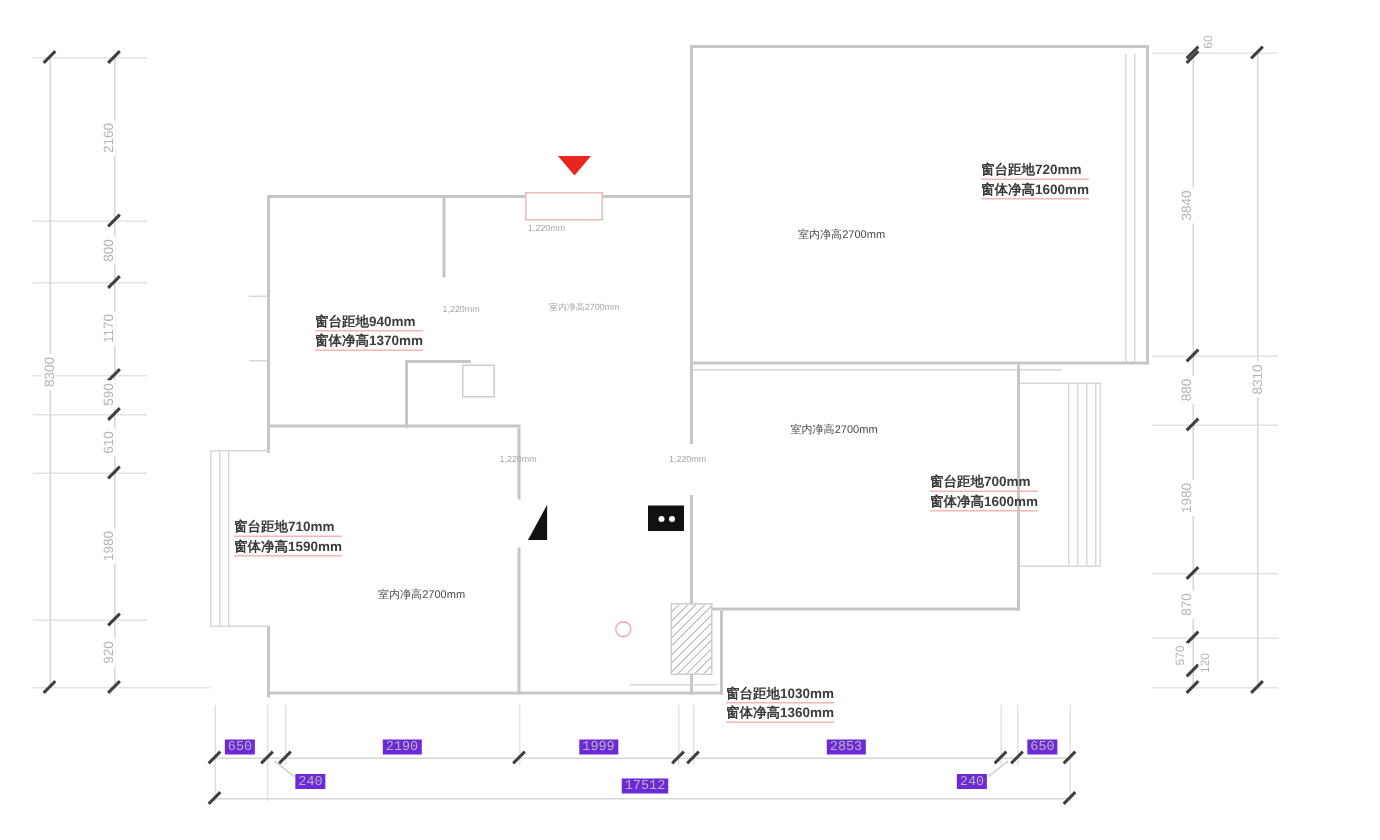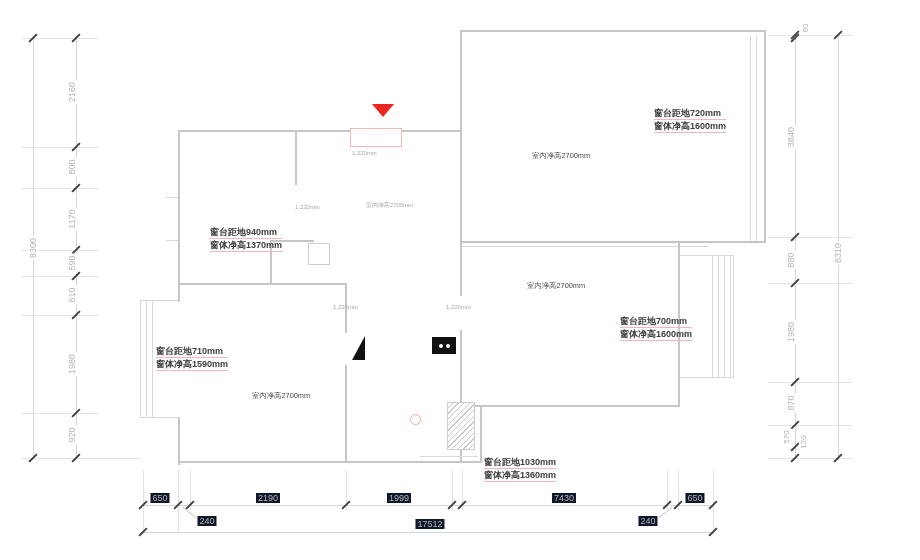--- a/index.html
+++ b/index.html
@@ -4,21 +4,21 @@
 <style>
   html,body{margin:0;padding:0;}
   body{font-family:"Liberation Sans","DejaVu Sans",sans-serif;background:#fff;}
   .canvas{position:relative;width:920px;height:560px;background:#fff;overflow:hidden;}
   .wall{position:absolute;background:#c6c6c6;}
   .thin{position:absolute;background:#d8d8d8;}
   .dline{position:absolute;background:#d6d6d6;}
   .ext{position:absolute;background:#e3e3e3;}
   .tick{position:absolute;width:11px;height:2px;background:#3f3f3f;transform:translate(-50%,-50%) rotate(-45deg);}
   .vdim{position:absolute;font-size:9px;color:#b4b4b4;white-space:nowrap;line-height:10px;background:#fff;padding:0 2px;transform:translate(-50%,-50%) rotate(-90deg);}
-  .hdim{position:absolute;font-size:9px;color:#b4b4b4;white-space:nowrap;line-height:10px;background:#0f172a;padding:0 2px;transform:translate(-50%,-50%);}
+  .hdim{position:absolute;font-size:9px;color:#b4b4b4;white-space:nowrap;line-height:10px;background:#6d28d9;padding:0 2px;transform:translate(-50%,-50%);font-family:Liberation Mono, monospace;}
   .ann{position:absolute;font-size:9px;font-weight:bold;line-height:12px;color:#3c3c3c;white-space:nowrap;}
   .ann div{border-bottom:1px solid #f3b5b5;}
   .ceil{position:absolute;font-size:8px;color:#4a4a4a;white-space:nowrap;transform:scale(0.92);transform-origin:left top;}
   .tiny{position:absolute;font-size:7px;color:#a8a8a8;white-space:nowrap;transform:scale(0.85);transform-origin:left top;}
   .redtri{position:absolute;width:0;height:0;border-left:11px solid transparent;border-right:11px solid transparent;border-top:13px solid #e8251f;}
   .doorrect{position:absolute;border:1px solid #f0b9b9;background:#fff;}
   .swing{position:absolute;background:#111;clip-path:polygon(0 100%,100% 0,100% 100%);}
   .outlet{position:absolute;background:#111;display:flex;align-items:center;justify-content:center;gap:3px;}
   .outlet i{width:4px;height:4px;border-radius:50%;background:#fff;}
   .redcirc{position:absolute;border:1px solid #f0a8a8;border-radius:50%;background:#fff;}
@@ -80,21 +80,21 @@
       <i></i>
       <i></i>
     </div>
   <div class="redcirc" style="left:410px;top:414px;width:9px;height:9px"></div>
   <div class="shaft" style="left:447px;top:402px;width:26px;height:46px"></div>
 
   <div class="ann" style="left:654px;top:107px">
     <div>窗台距地720mm</div>
     <div>窗体净高1600mm</div>
   </div>
-  <div class="ann" style="left:210px;top:226px">
+  <div class="ann" style="left:210px;top:208px">
     <div>窗台距地940mm</div>
     <div>窗体净高1370mm</div>
   </div>
   <div class="ann" style="left:156px;top:345px">
     <div>窗台距地710mm</div>
     <div>窗体净高1590mm</div>
   </div>
   <div class="ann" style="left:620px;top:315px">
     <div>窗台距地700mm</div>
     <div>窗体净高1600mm</div>
@@ -197,21 +197,21 @@
   <div class="tick" style="left:462px;top:505px"></div>
   <div class="tick" style="left:667px;top:505px"></div>
   <div class="tick" style="left:678px;top:505px"></div>
   <div class="tick" style="left:713px;top:505px"></div>
   <div class="tick" style="left:143px;top:532px"></div>
   <div class="tick" style="left:713px;top:532px"></div>
 
   <span class="hdim" style="left:160px;top:498px">650</span>
   <span class="hdim" style="left:268px;top:498px">2190</span>
   <span class="hdim" style="left:399px;top:498px">1999</span>
-  <span class="hdim" style="left:564px;top:498px">7430</span>
+  <span class="hdim" style="left:564px;top:498px">2853</span>
   <span class="hdim" style="left:695px;top:498px">650</span>
 
   <div class="leader" style="left:181px;top:512px;width:17px;transform:rotate(38deg)"></div>
   <span class="hdim" style="left:207px;top:521px">240</span>
   <div class="leader" style="left:657px;top:512px;width:17px;transform:rotate(-38deg)"></div>
   <span class="hdim" style="left:648px;top:521px">240</span>
 
   <span class="hdim" style="left:430px;top:524px">17512</span>
 
 </div>

